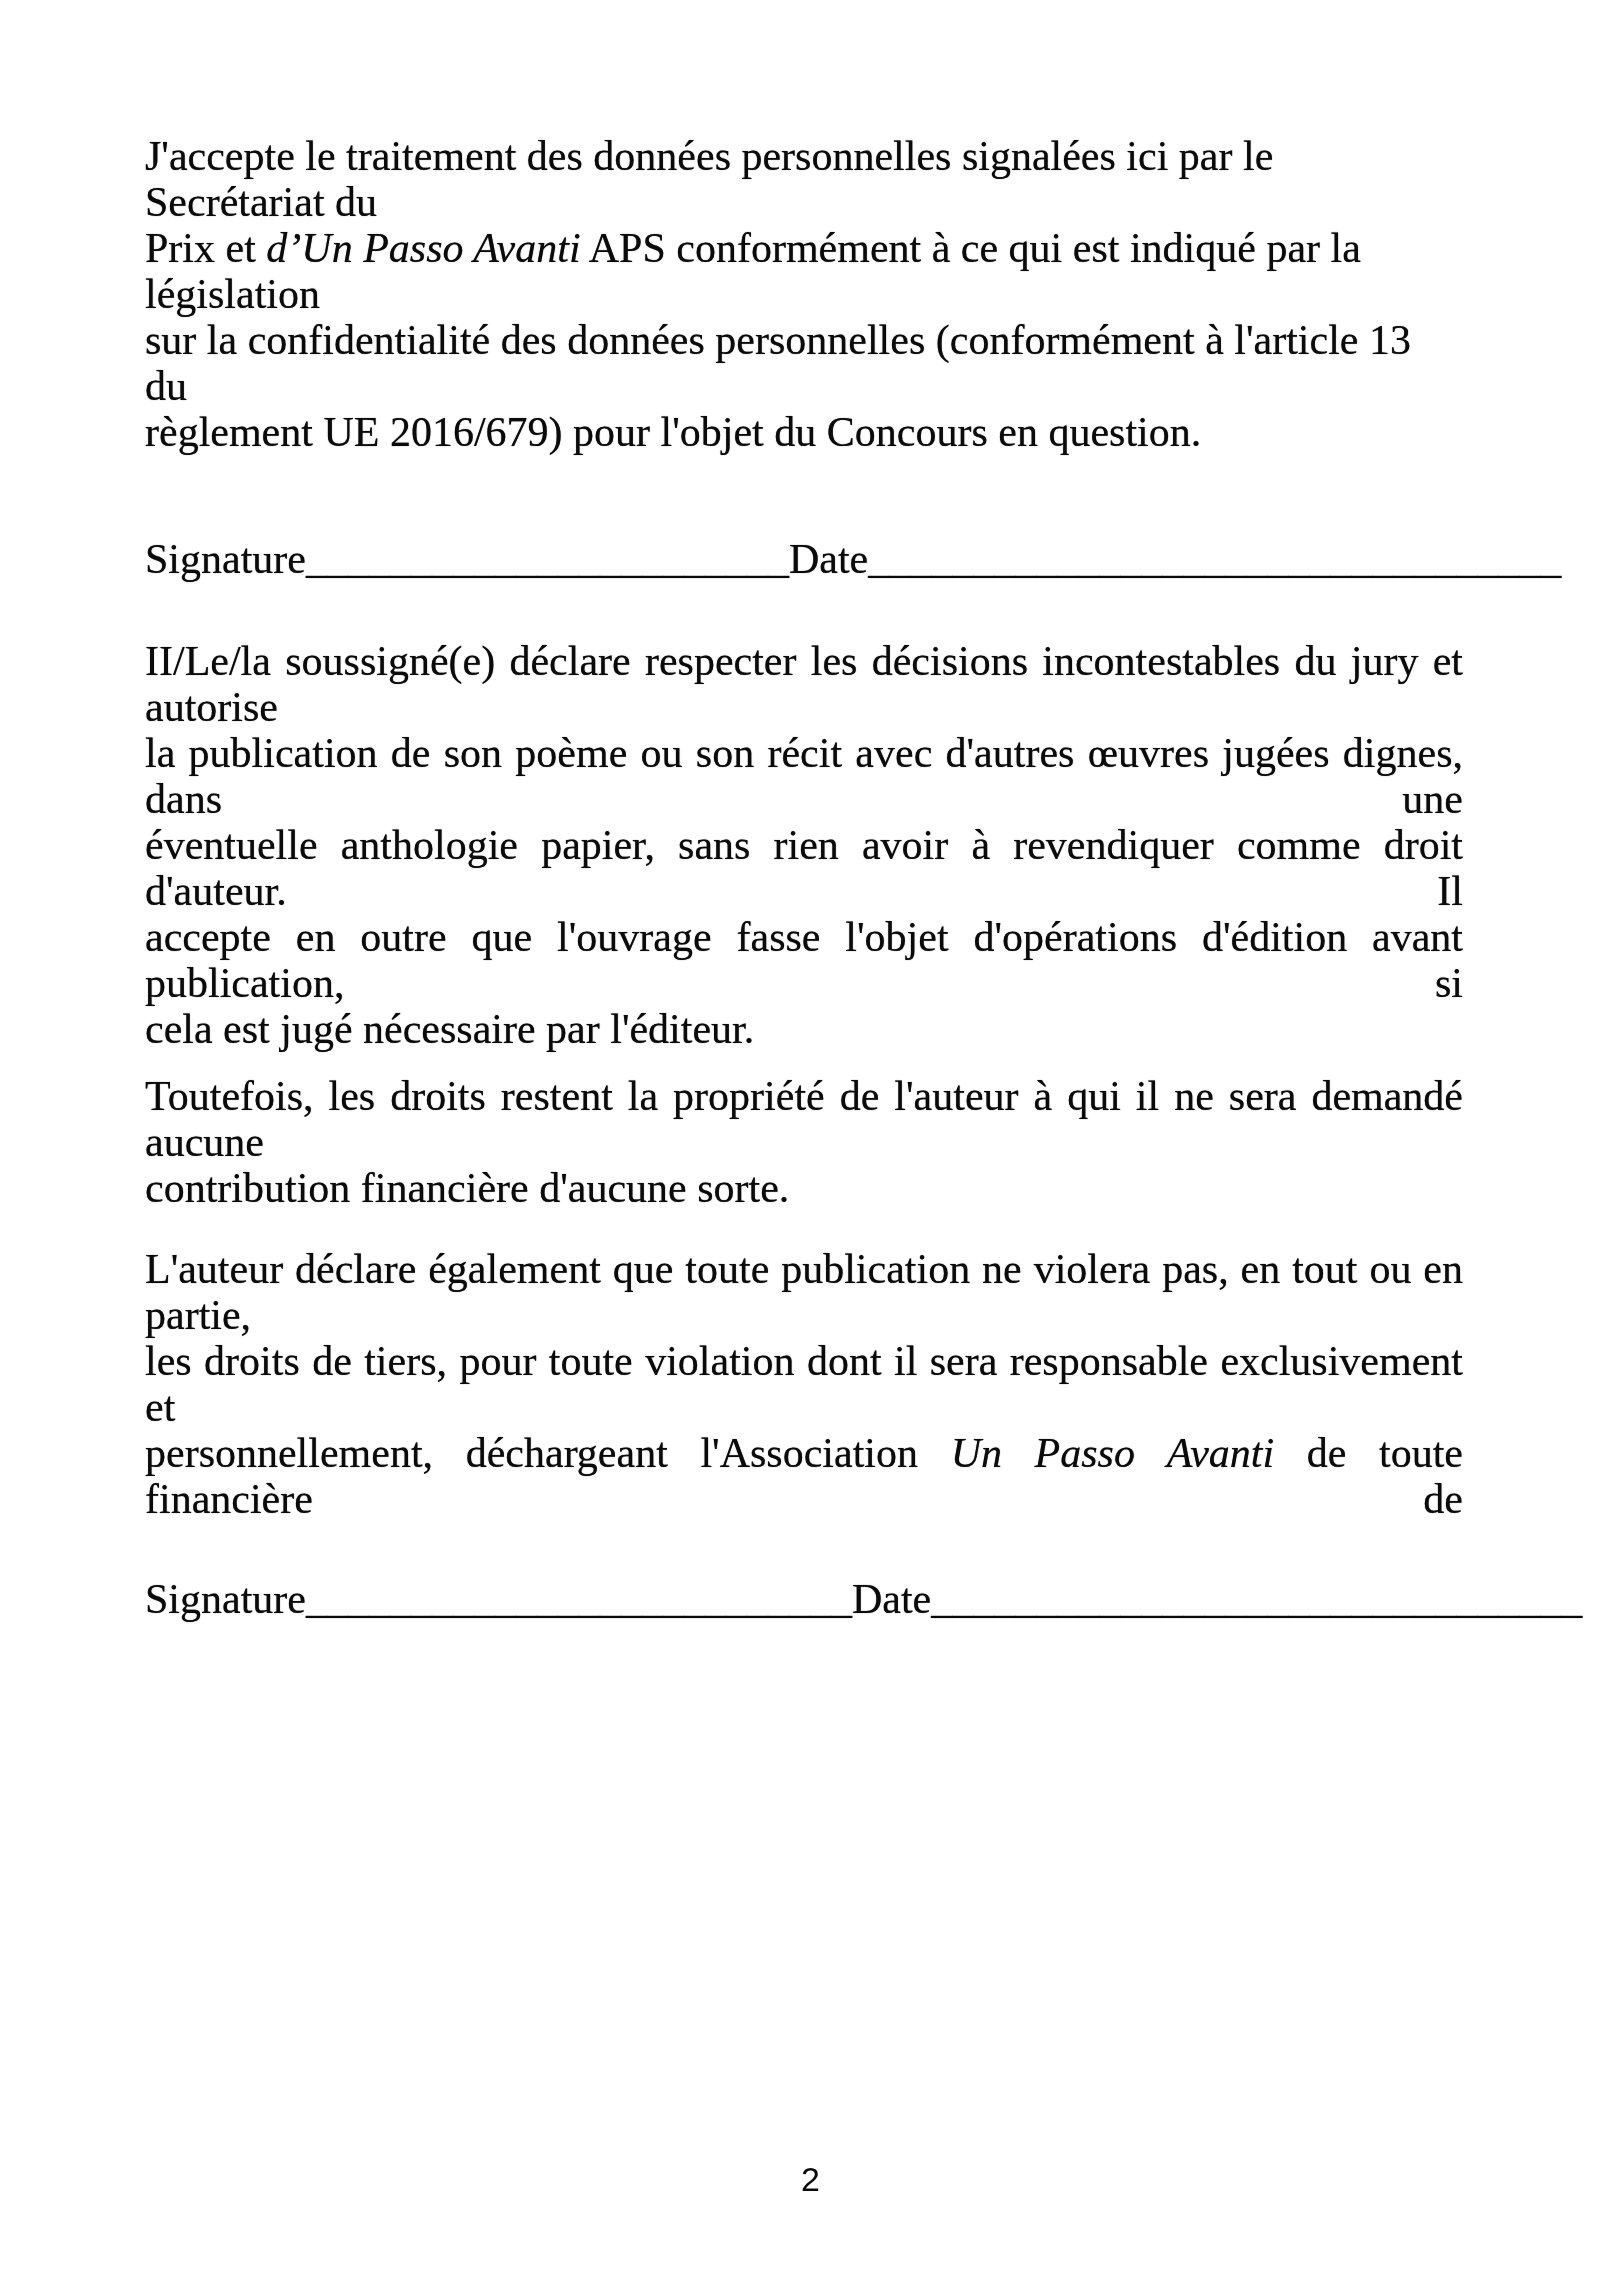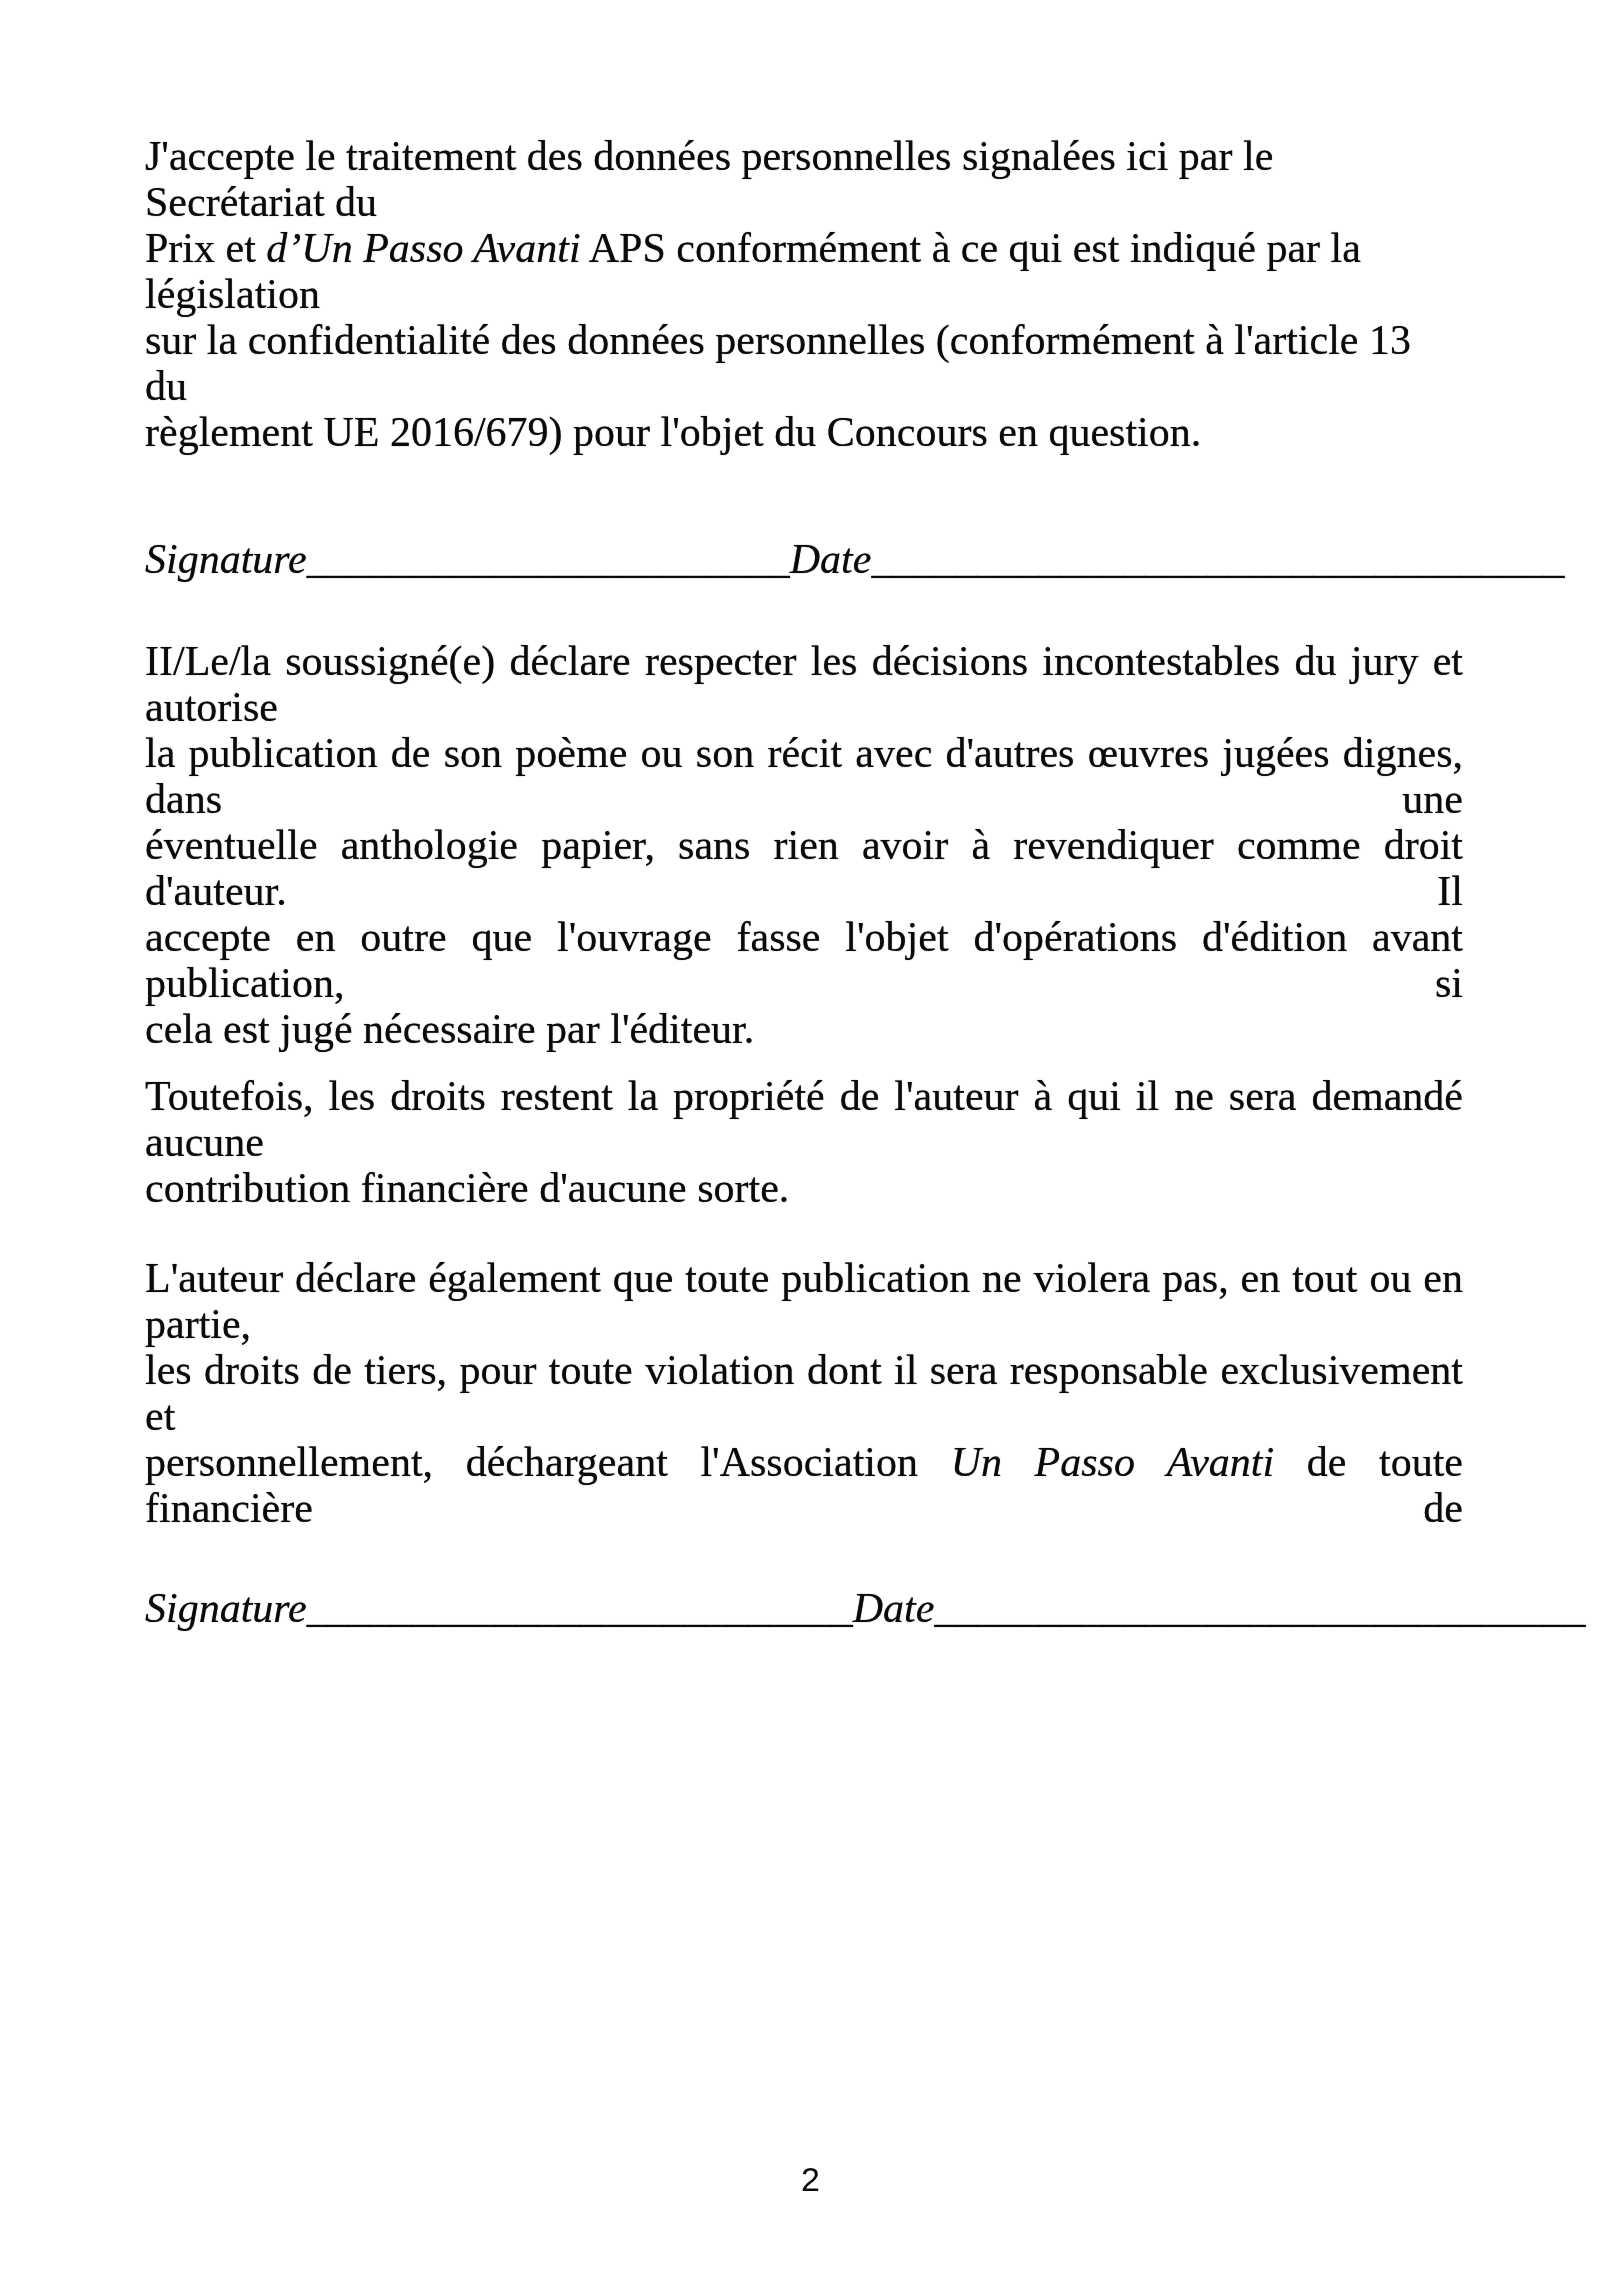--- a/index.html
+++ b/index.html
@@ -25,24 +25,24 @@
   }
   .para { margin: 0; }
   .line { white-space: pre-wrap; }
   
   .jfull { text-align: justify; text-align-last: justify; }
   .italic { font-style: italic; }
 
   #b0 { margin-bottom: 81px; }
   #b1 { margin-bottom: 56px; }
   #b2 { margin-bottom: 20.6px; }
-  #b3 { margin-bottom: 44px; }
+  #b3 { margin-bottom: 35px; }
   #b4 { margin-bottom: 54px; }
 
-  .sigrow { line-height: 46px; white-space: pre; font-style: italic; }
+  .sigrow { line-height: 46px; white-space: pre; }
 
   .footer {
     position: absolute;
     left: 0; top: 2162px;
     width: 1621px;
     text-align: center;
     font-family: "Liberation Sans", "DejaVu Sans", sans-serif;
     font-size: 34px;
     line-height: 34px;
     color: #0a0a0a;

